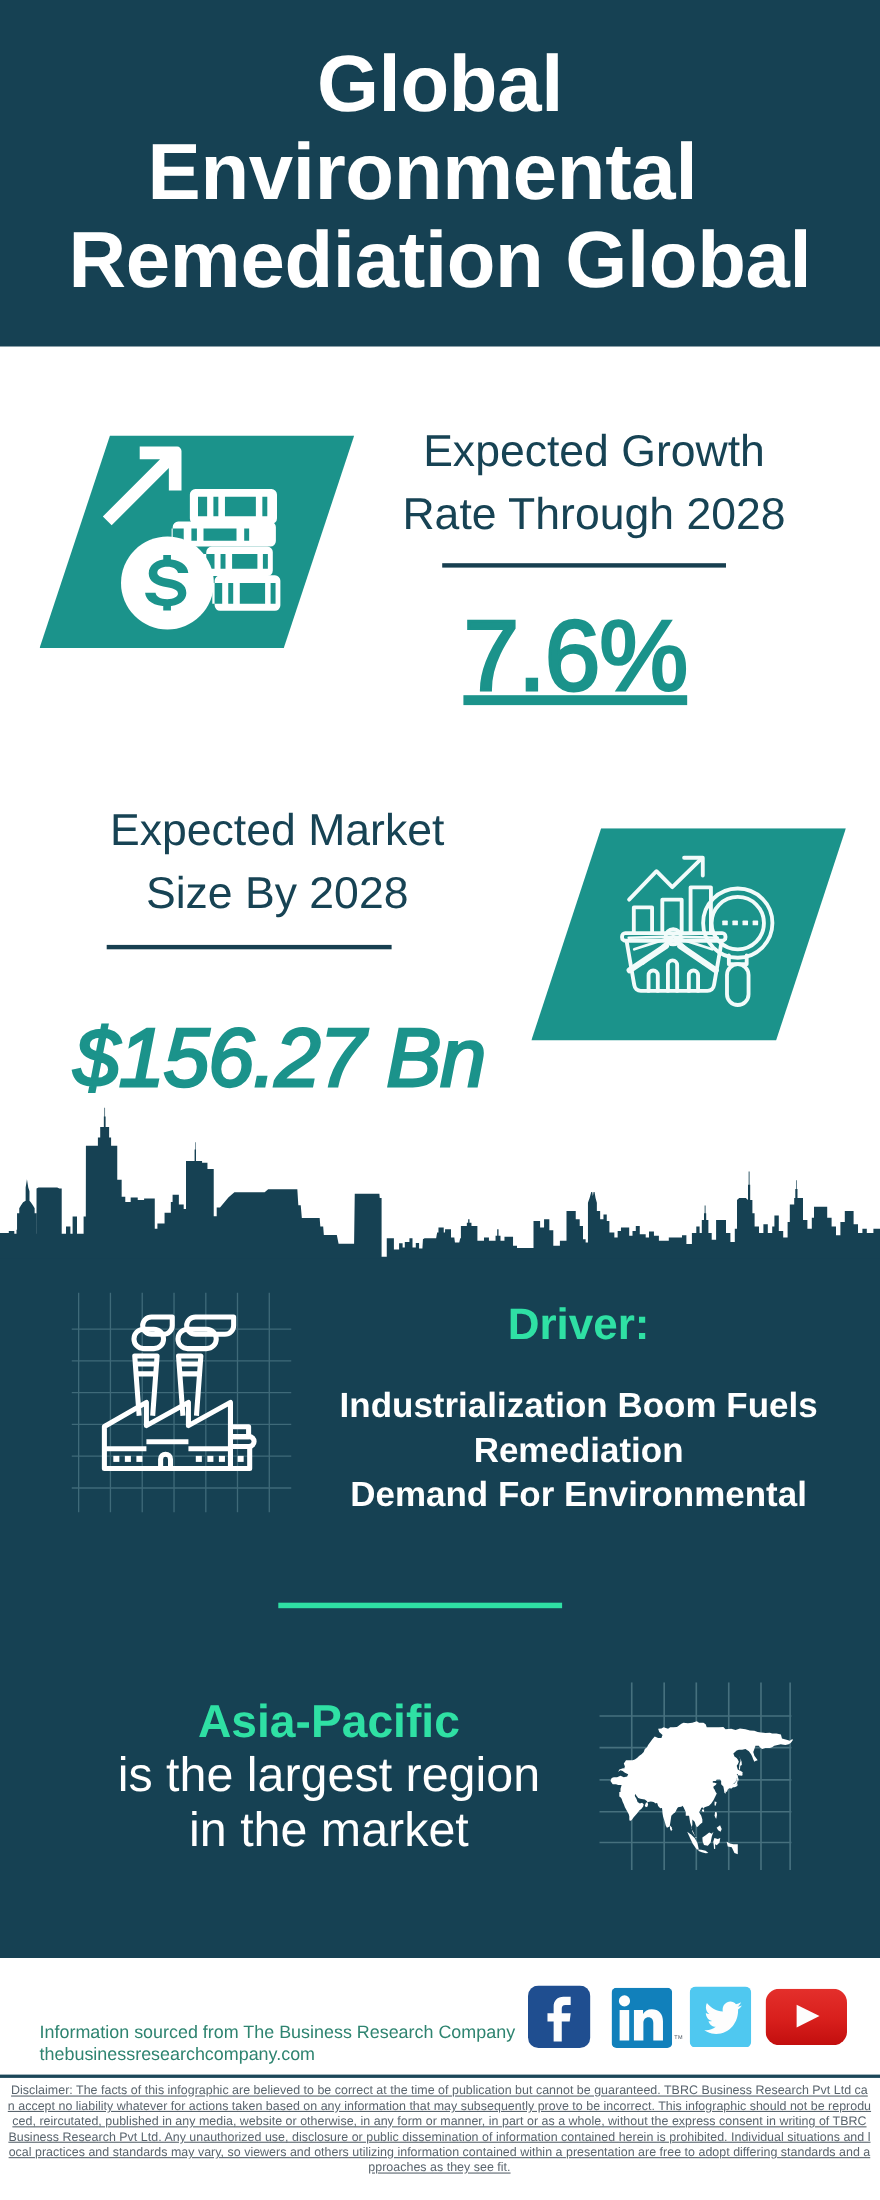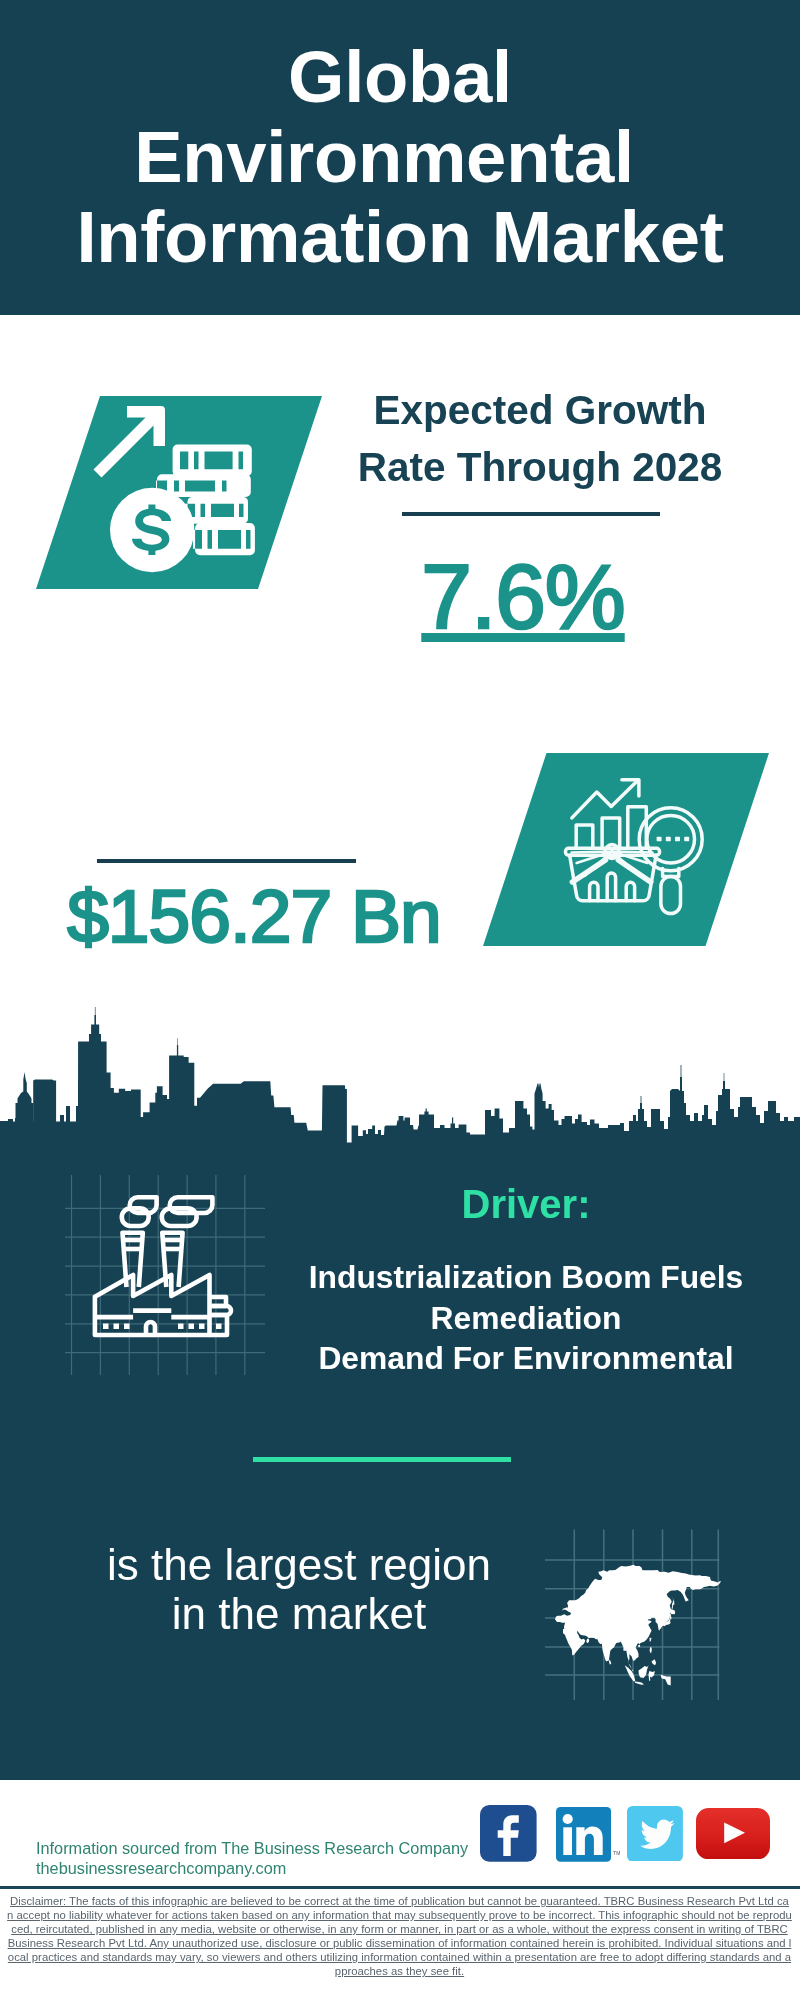--- a/index.html
+++ b/index.html
@@ -10,25 +10,25 @@
   .header{position:absolute;left:0;top:0;width:800px;height:315px;background:#164153;}
   .header-title{position:absolute;left:0;top:0;width:800px;text-align:center;color:#ffffff;font-weight:bold;font-size:72.5px;line-height:82px;letter-spacing:-0.3px;}
   .header-title>div{white-space:nowrap;}
   .ht1{position:absolute;left:0;top:36px;width:800px;}
   .ht2{position:absolute;left:0;top:116px;width:768px;}
   .ht3{position:absolute;left:0;top:196px;width:800px;}
 
   
   .growth-icon-wrap{position:absolute;left:36px;top:396px;width:286px;height:193px;}
   .growth-text{position:absolute;left:340px;top:382px;width:400px;text-align:center;}
-  .lbl{color:#174354;font-weight:bold;font-size:40.5px;line-height:56.9px;white-space:nowrap;text-align:center;}
+  .lbl{color:#174354;font-weight:normal;font-size:40.5px;line-height:56.9px;white-space:nowrap;text-align:center;}
   .divider{position:absolute;height:4px;background:#173f50;}
   .bigval{position:absolute;color:#1b938b;font-weight:400;letter-spacing:-1px;white-space:nowrap;text-align:center;-webkit-text-stroke:2.6px #1b938b;}
   .gval{font-size:91px;line-height:91px;left:323px;top:551px;width:400px;text-decoration:underline;}
-  .mval{font-size:75px;line-height:75px;left:54px;top:879px;width:400px;}
+  .mval{font-size:75px;line-height:75px;left:54px;top:924px;width:400px;font-style:italic;}
 
   
   .ms-text{position:absolute;left:52px;top:726px;width:400px;text-align:center;}
   .ms-icon-wrap{position:absolute;left:483px;top:753px;width:286px;height:193px;}
 
   
   .darkpanel{position:absolute;left:0;top:1143px;width:800px;height:637px;background:#164153;}
   .skyline{position:absolute;left:0;top:1005px;width:800px;height:139px;line-height:0;}
 
   
@@ -59,21 +59,21 @@
 </style>
 </head>
 <body>
 
 <div class="page">
 
   <div class="header">
     <div class="header-title">
       <div class="ht1">Global</div>
       <div class="ht2">Environmental</div>
-      <div class="ht3">Information Market</div>
+      <div class="ht3">Remediation Global</div>
     </div>
   </div>
 
   <div class="growth-icon-wrap">
     <svg viewBox="0 0 286 193" width="286" height="193">
       <polygon points="64,0 286,0 222,193 0,193" fill="#1b938b"></polygon>
       <g fill="#ffffff" fill-rule="evenodd">
         <path d="M91,10 L125,10 A4,4 0 0 1 129,14 L129,50 L117.5,50 L117.5,29.5 L65.5,81.5 L57.5,73.5 L109.5,21.5 L91,21.5 Z"></path>
         <path d="M141.6,48.6 L210.8,48.6 A5,5 0 0 1 215.8,53.6 L215.8,75.3 A5,5 0 0 1 210.8,80.3 L141.6,80.3 A5,5 0 0 1 136.6,75.3 L136.6,53.6 A5,5 0 0 1 141.6,48.6 Z M144,55.6 L152.3,55.6 L152.3,73.3 L144,73.3 Z M158,55.6 L162.5,55.6 L162.5,73.3 L158,73.3 Z M168.5,55.6 L196.6,55.6 L196.6,73.3 L168.5,73.3 Z M202.5,55.6 L207,55.6 L207,73.3 L202.5,73.3 Z"></path>
         <path d="M126,78.2 L209.8,78.2 A5,5 0 0 1 214.8,83.2 L214.8,95.9 A5,5 0 0 1 209.8,100.9 L126,100.9 A5,5 0 0 1 121,95.9 L121,83.2 A5,5 0 0 1 126,78.2 Z M120,84.4 L131,84.4 L131,95.6 L120,95.6 Z M138,84.4 L143,84.4 L143,95.6 L138,95.6 Z M149,84.4 L179,84.4 L179,95.6 L149,95.6 Z M186,84.4 L190.5,84.4 L190.5,95.6 L186,95.6 Z"></path>
@@ -90,20 +90,25 @@
   <div class="bigval gval">7.6%</div>
   <div class="bigval mval">$156.27 Bn</div>
   <div class="divider" style="left:402px;top:512px;width:258px"></div>
   <div class="divider" style="left:97px;top:859px;width:259px"></div>
   <div class="growth-text">
     <div class="lbl">Expected Growth</div>
     <div class="lbl">Rate Through 2028</div>
 
   </div>
 
+  <div class="ms-text">
+    <div class="lbl">Expected Market</div>
+    <div class="lbl">Size By 2028</div>
+
+  </div>
   <div class="ms-icon-wrap">
     <svg viewBox="0 0 286 193" width="286" height="193">
       <polygon points="63.5,0 286,0 222.5,193 0,193" fill="#1b938b"></polygon>
       <g transform="translate(82.6,0)" fill="none" stroke="#f2fbfa" stroke-width="3.5" stroke-linecap="round" stroke-linejoin="round">
         <polyline points="6.3,64.9 31.2,39 45.6,53.5 71.6,28"></polyline>
         <polyline points="56.3,26.8 73.3,26.8 73.3,43"></polyline>
         <path d="M10.6,94.3 L10.6,71.9 L27.2,71.9 L27.2,94.3"></path>
         <path d="M36.5,94.3 L36.5,64.9 L54.1,64.9 L54.1,94.3"></path>
         <path d="M62.2,94.3 L62.2,53.7 L80.7,53.7 L80.7,94.3"></path>
         <path d="M4,102.3 L11,142.5 A6,6 0 0 0 17,147.8 L77.5,147.8 A6,6 0 0 0 83.5,142.5 L90.5,102.3"></path>
@@ -195,20 +200,21 @@
     <div class="driver-head">Driver:</div>
     <div class="driver-body">
       <div>Industrialization Boom Fuels</div>
       <div>Remediation</div>
       <div>Demand For Environmental</div>
     </div>
   </div>
   <div class="mid-divider"></div>
 
   <div class="region-text">
+    <div class="region-name">Asia-Pacific</div>
     <div class="region-body">is the largest region</div>
     <div class="region-body">in the market</div>
   </div>
   <div class="map-wrap">
     <svg viewBox="0 0 190 200" width="190" height="200">
       <g stroke="#46707e" stroke-width="1.5">
         <line x1="5" y1="60" x2="179.5" y2="60"></line>
         <line x1="5" y1="88.8" x2="179.5" y2="88.8"></line>
         <line x1="5" y1="118" x2="179.5" y2="118"></line>
         <line x1="5" y1="147" x2="179.5" y2="147"></line>

